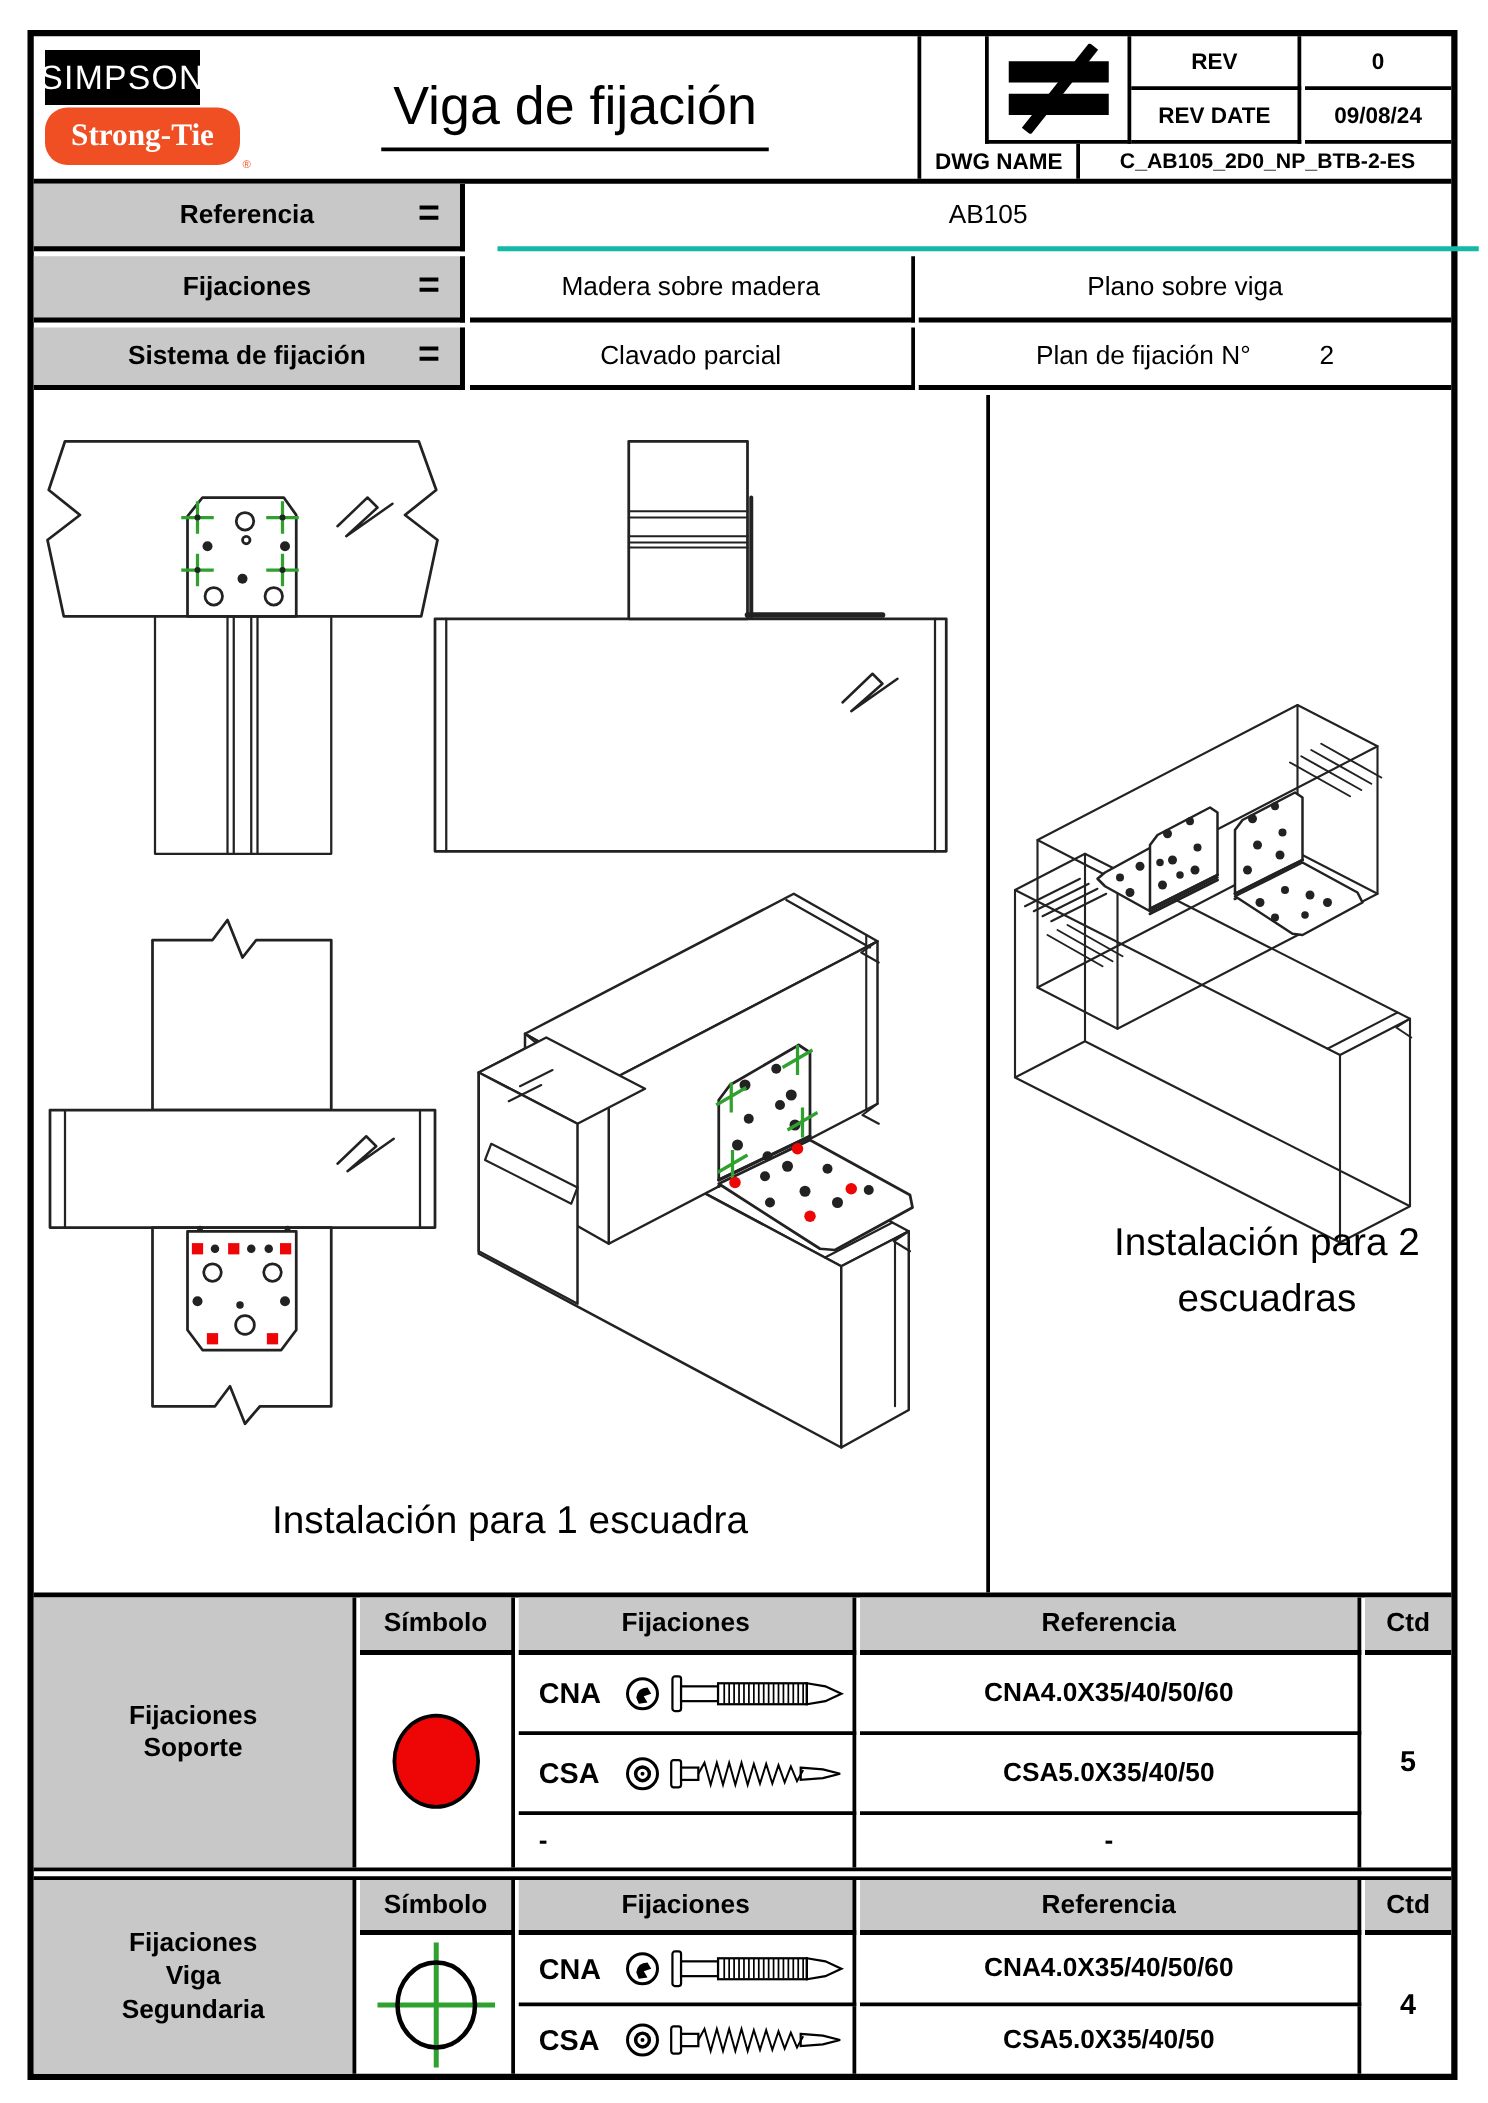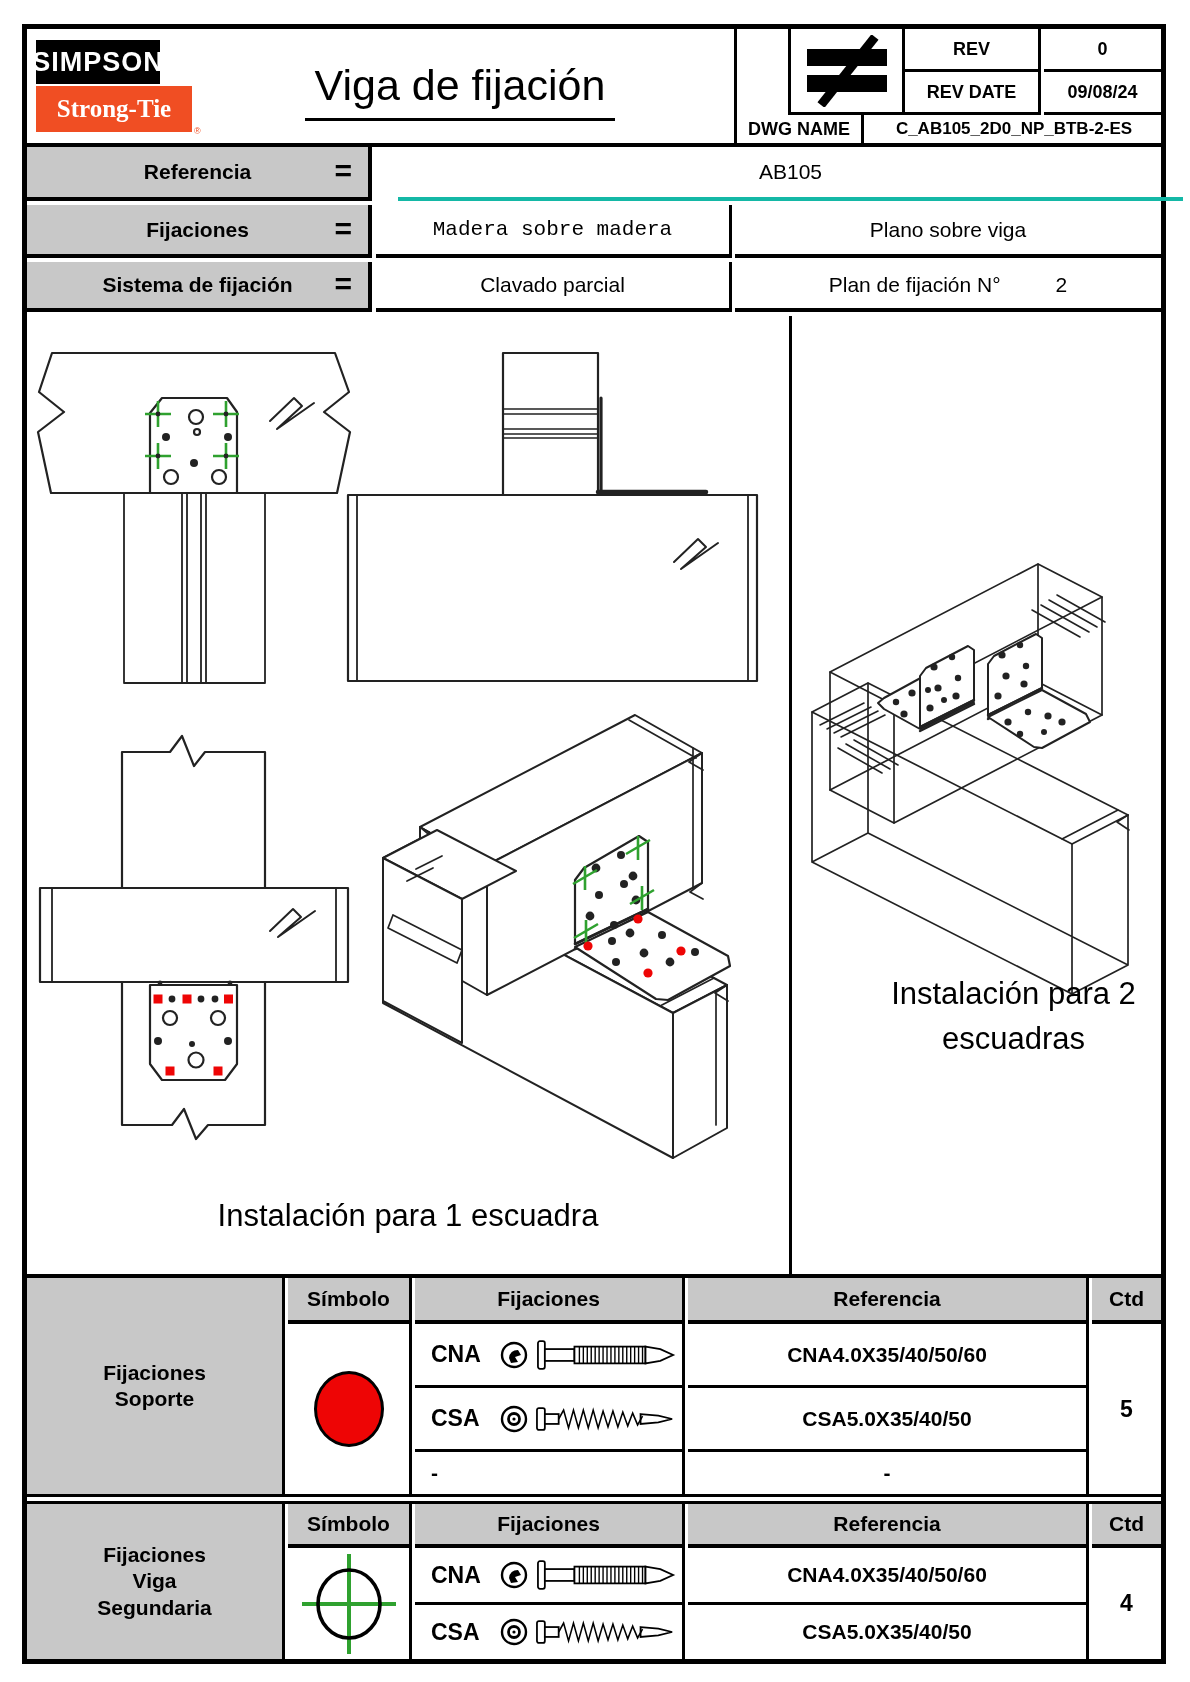--- a/index.html
+++ b/index.html
@@ -3,23 +3,23 @@
 <meta charset="utf-8">
 <style>
   html,body{margin:0;padding:0;background:#fff;}
   body{width:1190px;height:1682px;position:relative;font-family:"Liberation Sans",sans-serif;color:#000;}
   .abs{position:absolute;box-sizing:border-box;}
   .cell{position:absolute;box-sizing:border-box;display:flex;align-items:center;justify-content:center;text-align:center;}
   .gray{background:#c8c8c8;}
   .frame{position:absolute;left:22px;top:24px;width:1134px;height:1630px;border:5px solid #000;box-sizing:content-box;}
   .hline{position:absolute;background:#000;}
   .logo-black{position:absolute;left:36px;top:40px;width:124px;height:44px;background:#000;color:#fff;
-    display:flex;align-items:center;justify-content:center;font-weight:bold;font-size:27px;letter-spacing:1px;}
+    display:flex;align-items:center;justify-content:center;font-weight:normal;font-size:27px;letter-spacing:1px;}
   .logo-orange{position:absolute;left:36px;top:86px;width:156px;height:46px;background:#F04E23;color:#fff;
-    display:flex;align-items:center;justify-content:center;font-weight:bold;font-size:25px;font-family:"Liberation Serif",serif;}
+    display:flex;align-items:center;justify-content:center;font-weight:bold;font-size:25px;font-family:"Liberation Serif",serif;border-radius:18px;}
   .reg{position:absolute;left:194px;top:126px;font-size:9px;color:#F04E23;}
   .title-wrap{position:absolute;left:200px;top:55px;width:520px;height:72px;display:flex;align-items:center;justify-content:center;}
   .title-wrap span{font-size:43px;border-bottom:3px solid #000;padding:0 10px 8px 10px;}
   .hdr-sm{font-size:18px;font-weight:600;}
   .eq{font-weight:bold;font-size:30px;position:absolute;right:16px;top:50%;transform:translateY(-54%);}
   .info-label{font-weight:bold;font-size:21px;}
   .info-val{font-size:21px;}
   .caption{font-size:31px;}
   .th{font-weight:bold;font-size:21px;}
   .code{font-weight:bold;font-size:23px;width:62px;text-align:left;}
@@ -67,21 +67,21 @@
 <div class="cell gray" style="left:27px;top:147px;width:345px;height:54px;border-right:4px solid #000;border-bottom:4px solid #000;">
   <span class="info-label">Referencia</span>
   <span class="eq">=</span>
 </div>
 <div class="cell info-val" style="left:398px;top:147px;width:785px;height:54px;border-bottom:4px solid #14b8a6;">AB105</div>
 
 <div class="cell gray" style="left:27px;top:205px;width:345px;height:53px;border-right:4px solid #000;border-bottom:4px solid #000;">
   <span class="info-label">Fijaciones</span>
   <span class="eq">=</span>
 </div>
-<div class="cell info-val" style="left:376px;top:205px;width:356px;height:53px;border-right:3px solid #000;border-bottom:4px solid #000;font-family:Liberation Mono, monospace;">Madera sobre madera</div>
+<div class="cell info-val" style="left:376px;top:205px;width:356px;height:53px;border-right:3px solid #000;border-bottom:4px solid #000;">Madera sobre madera</div>
 <div class="cell info-val" style="left:735px;top:205px;width:426px;height:53px;border-bottom:4px solid #000;">Plano sobre viga</div>
 
 <div class="cell gray" style="left:27px;top:262px;width:345px;height:50px;border-right:4px solid #000;border-bottom:4px solid #000;">
   <span class="info-label">Sistema de fijación</span>
   <span class="eq">=</span>
 </div>
 <div class="cell info-val" style="left:376px;top:262px;width:356px;height:50px;border-right:3px solid #000;border-bottom:4px solid #000;">Clavado parcial</div>
 <div class="cell info-val" style="left:735px;top:262px;width:426px;height:50px;border-bottom:4px solid #000;">
   <span>Plan de fijación N°</span>
   <span style="margin-left:55px;">2</span>

